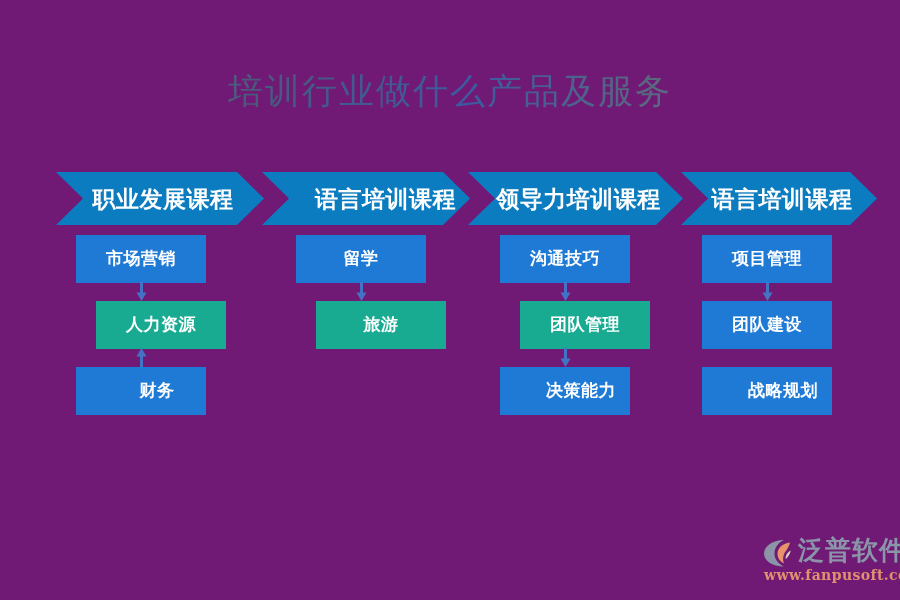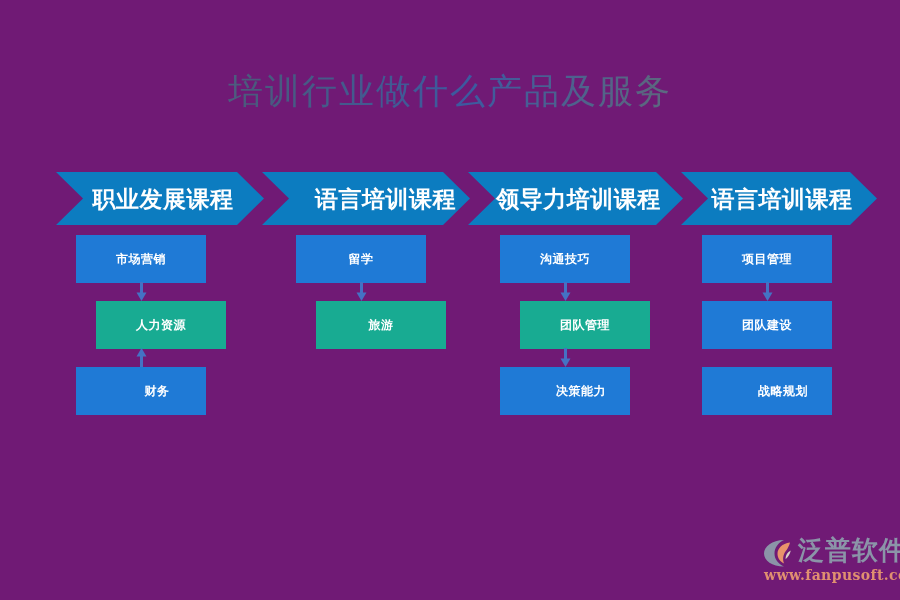--- a/index.html
+++ b/index.html
@@ -104,23 +104,23 @@
     width: 130px;
     height: 48px;
     display: flex;
     align-items: center;
     justify-content: center;
     box-sizing: border-box;
   }
   .node-box.blue { background: #1f7ad6; }
   .node-box.teal { background: #18ab92; margin-left: 20px; }
   .node-label {
-    font-family: Liberation Sans, sans-serif;
-    font-weight: 700;
-    font-size: 12px;
+    font-family: Liberation Mono, monospace;
+    font-weight: 700;
+    font-size: 17px;
     line-height: 17px;
     color: #ffffff;
     letter-spacing: 0.5px;
     white-space: nowrap;
   }
   .node-row-0 { top: 2px; }
   .node-row-1 { top: 68px; }
   .node-row-2 { top: 134px; padding-left: 32px; }
 
   .connector {

